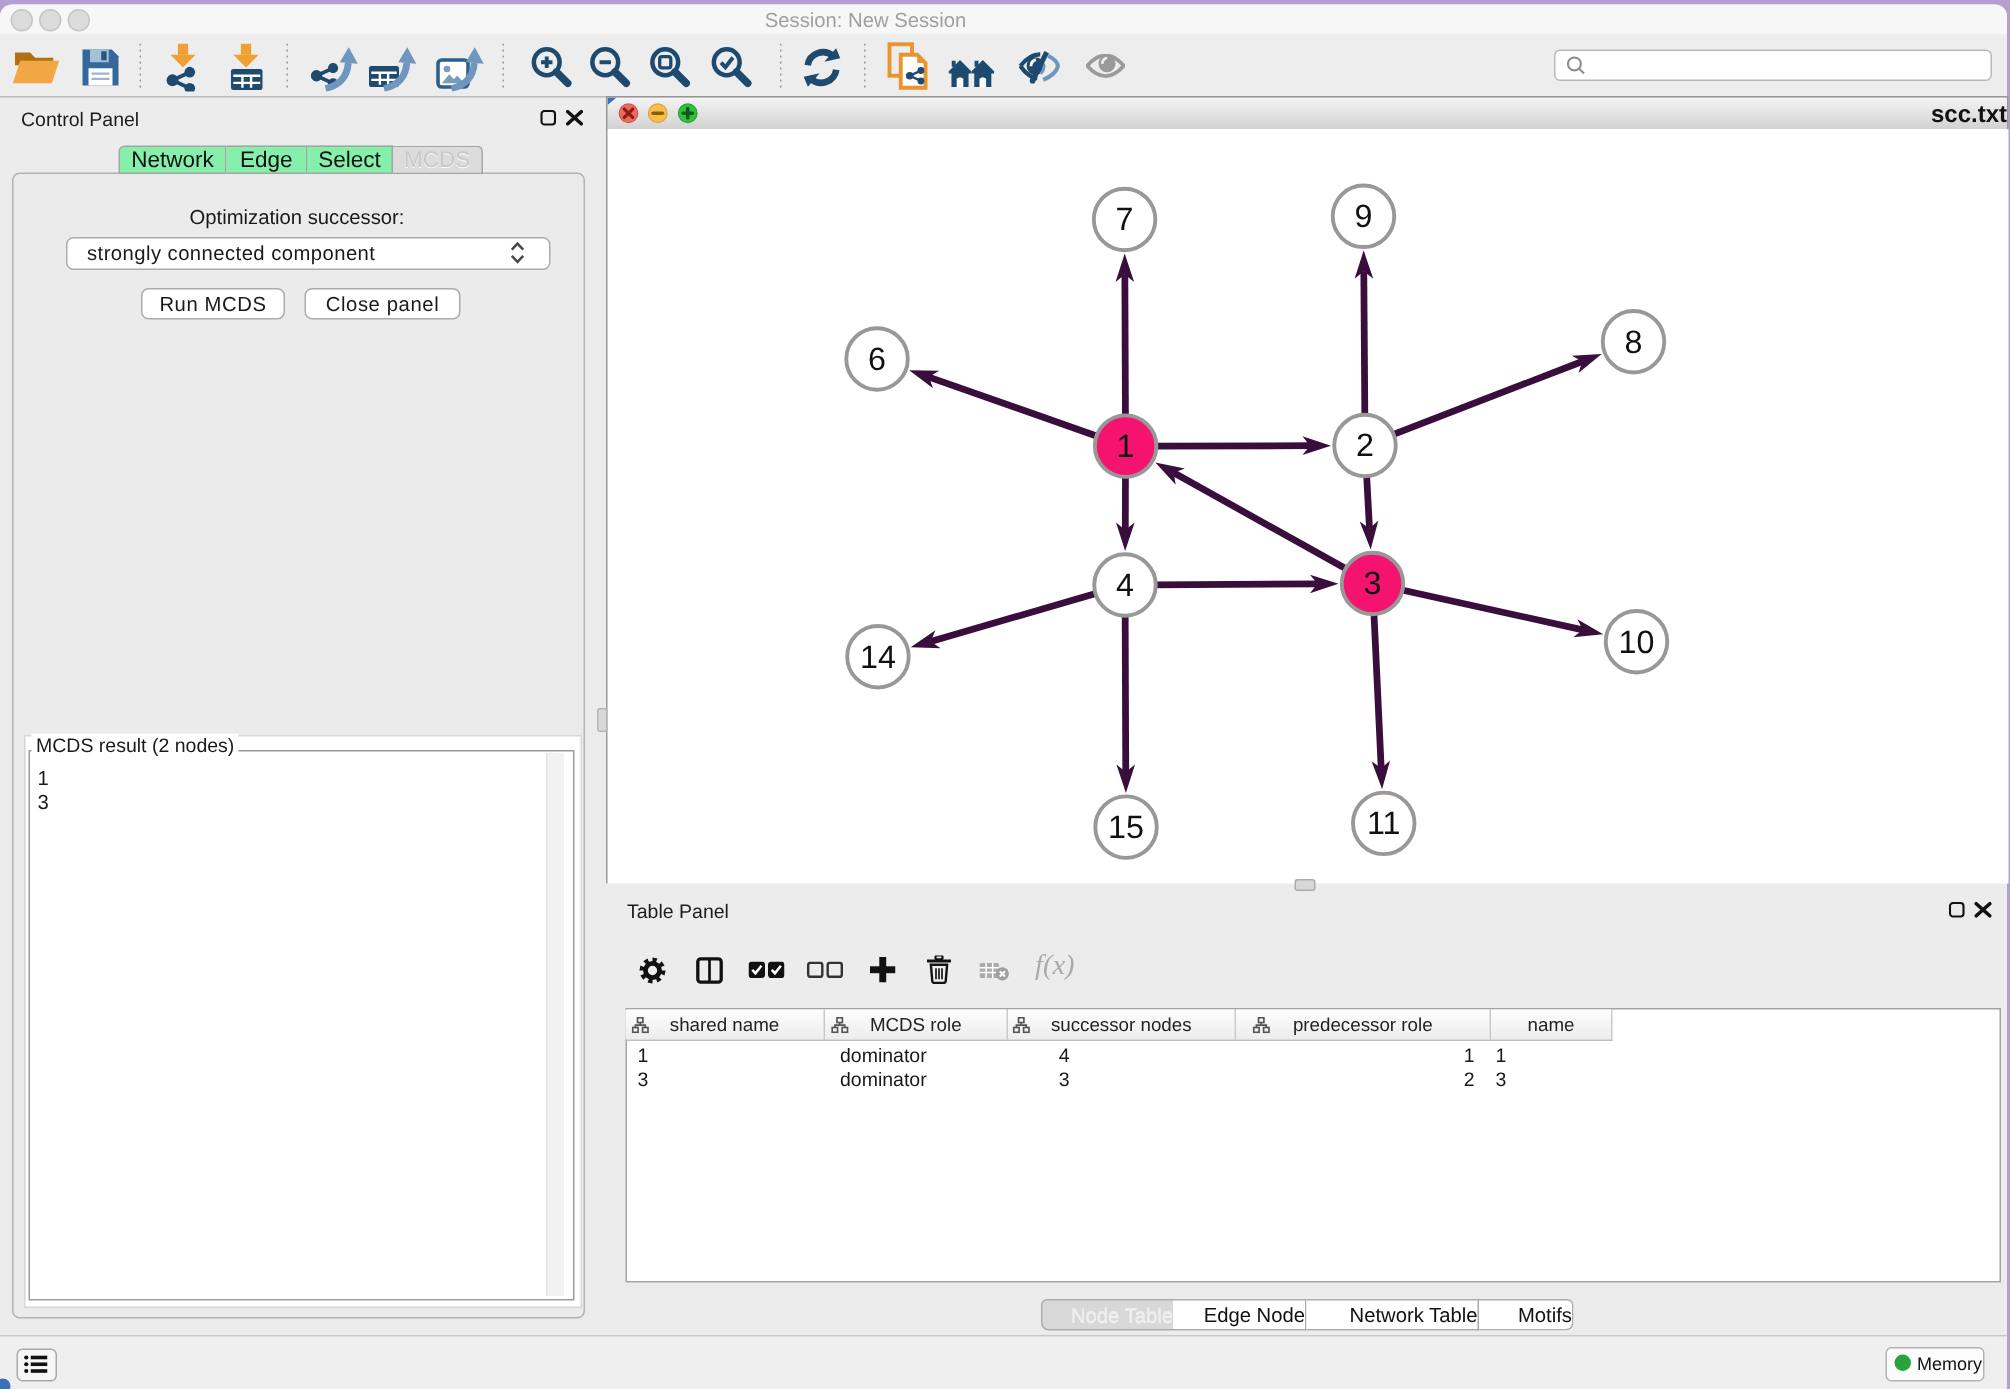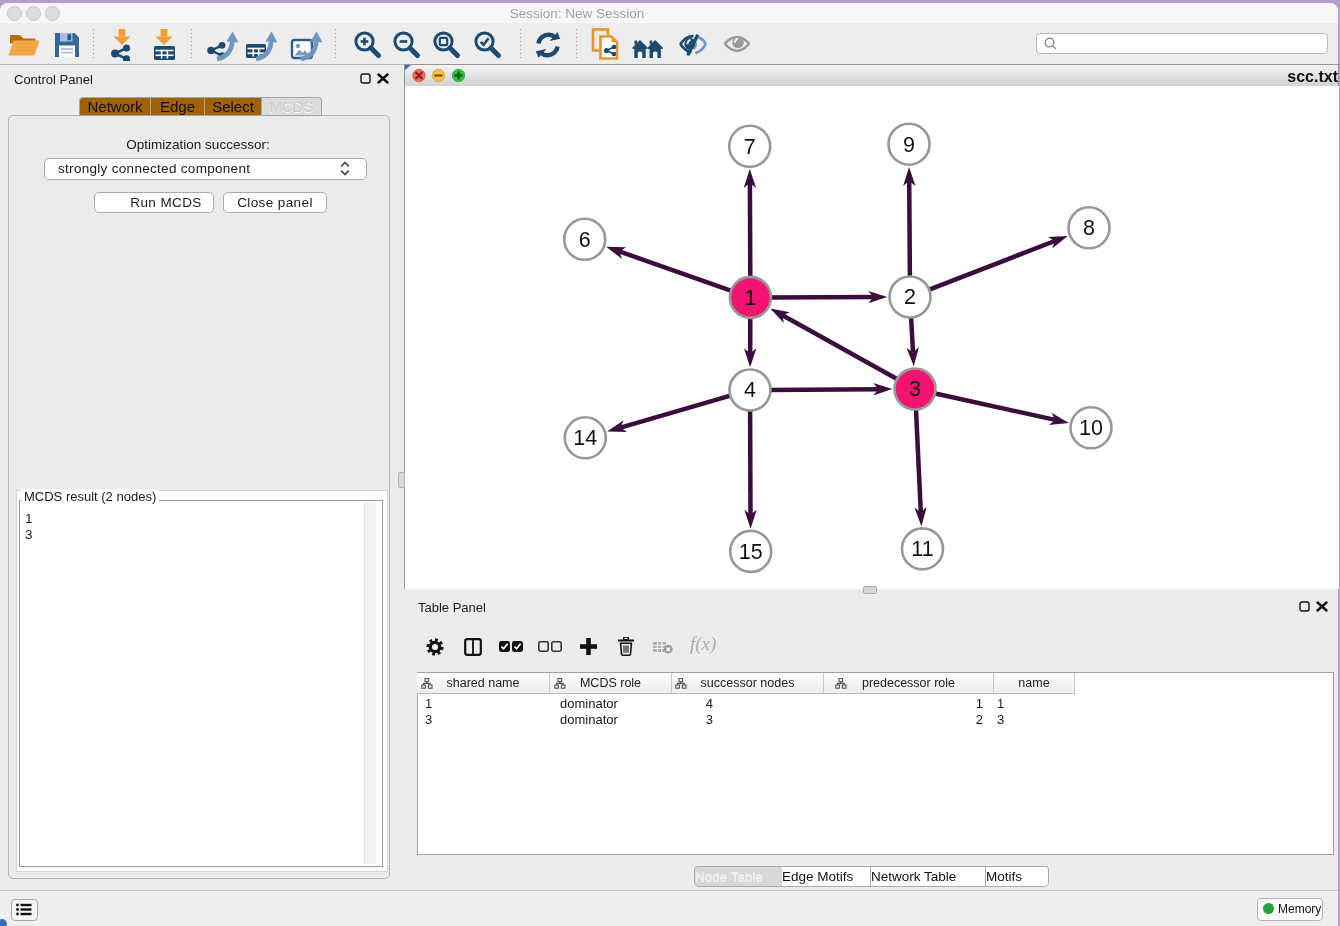--- a/index.html
+++ b/index.html
@@ -20,21 +20,21 @@
       border-bottom:1px solid #bbb;}
   .sep{top:29px;width:1px;height:30px;
       background-image:linear-gradient(#9a9a9a 33%, rgba(255,255,255,0) 0%);
       background-size:1px 4px;background-repeat:repeat-y;}
   #search{left:1036px;top:33px;width:290px;height:19px;background:#fff;
       border:1px solid #b9b9b9;border-radius:4px;}
   
   #cpTitle{left:14px;top:72px;font-size:13px;color:#1c1c1c;}
   #cpBox{left:8px;top:115px;width:380px;height:762px;background:#ebebeb;
       border:1px solid #b3b3b3;border-radius:5px;}
-  .tab{top:97px;height:17px;border:1px solid #a6a6a6;background:#a16207;
+  .tab{top:97px;height:17px;border:1px solid #a6a6a6;background:#86efac;
       font-size:15px;color:#111;text-align:center;line-height:18px;}
   #optLabel{left:6px;top:137px;width:384px;text-align:center;font-size:13.5px;color:#1a1a1a;}
   #combo{left:44px;top:158px;width:308px;height:20px;background:#fff;
       border:1px solid #acacac;border-radius:5px;font-size:13.5px;color:#1a1a1a;
       line-height:20px;padding-left:13px;letter-spacing:0.3px;}
   .btn{top:192px;height:19px;background:#fff;border:1px solid #acacac;
       border-radius:5px;font-size:13.5px;color:#1a1a1a;text-align:center;line-height:19px;letter-spacing:0.4px;}
   #resultPanel{left:16px;top:490px;width:370px;height:380px;background:#fff;
       border:1px solid #d6d6d6;}
   #fieldset{left:19px;top:500px;width:362px;height:365px;border:1px solid #9c9c9c;}
@@ -52,21 +52,21 @@
       border-left:1px solid #9a9a9a;}
   
   #tpTitle{left:418px;top:600px;font-size:13px;color:#1c1c1c;}
   #tbl{left:417px;top:672px;width:915px;height:181px;background:#fff;
       border:1px solid #a2a2a2;}
   .hcell{top:673px;height:20px;background:linear-gradient(#fdfdfd,#ededed);
       border-right:1px solid #c9c9c9;border-bottom:1px solid #bdbdbd;
       font-size:12.5px;color:#222;text-align:center;line-height:20px;}
   .cell{font-size:13px;color:#1a1a1a;height:16px;line-height:16px;}
   .btab{top:866px;height:19px;border:1px solid #ababab;background:#fff;
-      font-size:13.5px;color:#111;text-align:left;line-height:19px;}
+      font-size:13.5px;color:#111;text-align:right;line-height:19px;}
   
   #status{left:0;top:890px;width:1338px;height:36px;background:#efefef;
       border-top:1px solid #c9c9c9;}
   #listBtn{left:11px;top:899px;width:25px;height:20px;background:#f6f6f6;
       border:1px solid #a9a9a9;border-radius:4px;}
   #memBtn{left:1257px;top:898px;width:64px;height:21px;background:#fcfcfc;
       border:1px solid #b3b3b3;border-radius:4px;font-size:12px;color:#111;}
 </style>
 </head>
 <body>
@@ -220,22 +220,22 @@
   <div class="abs tab" style="left:79px;width:70px;border-radius:4px 0 0 0;">Network</div>
   <div class="abs tab" style="left:151px;width:53px;border-left:none;">Edge</div>
   <div class="abs tab" style="left:205px;width:56px;border-left:none;">Select</div>
   <div class="abs tab" style="left:262px;width:59px;border-left:none;border-radius:0 4px 0 0;background:#dcdcdc;color:#c9c9c9;text-shadow:0 1px 0 rgba(255,255,255,.9);">MCDS</div>
   <div class="abs" id="optLabel">Optimization successor:</div>
   <div class="abs" id="combo">strongly connected component</div>
   <svg class="abs" style="left:339px;top:161px" width="12" height="15" viewBox="0 0 12 15">
     <path d="M2.2 5.4 L6 1.4 L9.8 5.4" fill="none" stroke="#4a4a4a" stroke-width="1.7"></path>
     <path d="M2.2 9.6 L6 13.6 L9.8 9.6" fill="none" stroke="#4a4a4a" stroke-width="1.7"></path>
   </svg>
-  <div class="abs btn" style="left:94px;width:94px;padding-left:24px;">Run MCDS</div>
-  <div class="abs btn" style="left:203px;width:102px;margin-left:20px;">Close panel</div>
+  <div class="abs btn" style="left:94px;width:94px;">Run MCDS</div>
+  <div class="abs btn" style="left:203px;width:102px;">Close panel</div>
   <div class="abs" id="resultPanel"></div>
   <div class="abs" id="fieldset"></div>
   <div class="abs" id="legend">MCDS result (2 nodes)</div>
   <div class="abs" id="mcdsText">1<br>3</div>
   <div class="abs" id="resScroll"></div>
 
   <div class="abs" id="netTitle"></div>
   <svg class="abs" style="left:405px;top:65px" width="6" height="5" viewBox="0 0 6 5">
     <path d="M0 0 H6 L0 5 Z" fill="#3b6fb6"></path>
   </svg>
@@ -384,21 +384,21 @@
 <div class="abs cell" style="left:560px;top:696px;">dominator</div>
 <div class="abs cell" style="left:633px;top:696px;width:80px;text-align:right;">4</div>
 <div class="abs cell" style="left:903px;top:696px;width:80px;text-align:right;">1</div>
 <div class="abs cell" style="left:997px;top:696px;">1</div>
 <div class="abs cell" style="left:425px;top:712px;">3</div>
 <div class="abs cell" style="left:560px;top:712px;">dominator</div>
 <div class="abs cell" style="left:633px;top:712px;width:80px;text-align:right;">3</div>
 <div class="abs cell" style="left:903px;top:712px;width:80px;text-align:right;">2</div>
 <div class="abs cell" style="left:997px;top:712px;">3</div>
   <div class="abs btab" style="left:694px;width:87px;border-radius:4px 0 0 5px;background:#d8d8d8;color:#ededed;text-shadow:0 1px 0 rgba(255,255,255,.75);">Node Table</div>
-  <div class="abs btab" style="left:782px;width:88px;border-left:none;">Edge Motifs</div>
+  <div class="abs btab" style="left:782px;width:88px;border-left:none;">Edge Node</div>
   <div class="abs btab" style="left:871px;width:114px;border-left:none;">Network Table</div>
   <div class="abs btab" style="left:986px;width:62px;border-left:none;border-radius:0 4px 5px 0;">Motifs</div>
 
   <div class="abs" id="status"></div>
   <div class="abs" id="listBtn"></div>
   <svg class="abs" style="left:16px;top:903px" width="16" height="13" viewBox="0 0 16 13">
     <circle cx="1.5" cy="2" r="1.4" fill="#111"></circle>
     <rect x="4.5" y="0.8" width="11" height="2.4" fill="#111"></rect>
     <circle cx="1.5" cy="6.5" r="1.4" fill="#111"></circle>
     <rect x="4.5" y="5.3" width="11" height="2.4" fill="#111"></rect>

